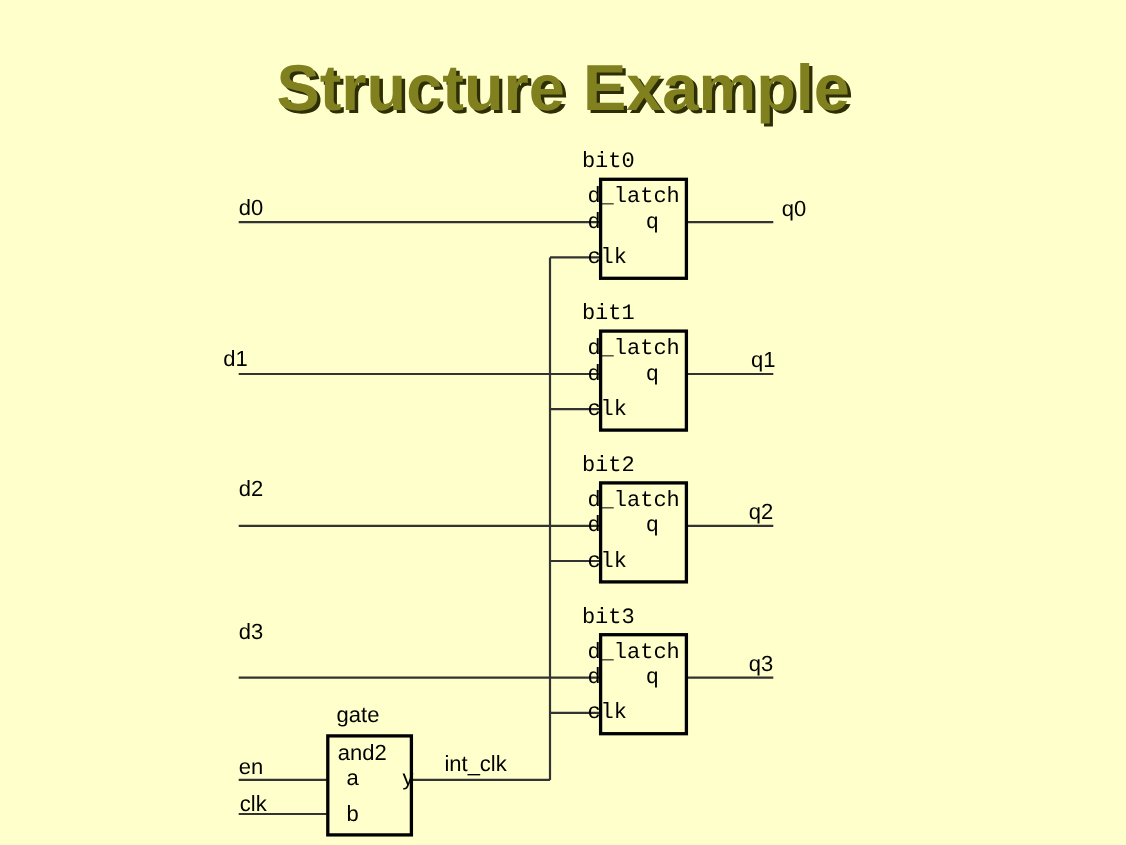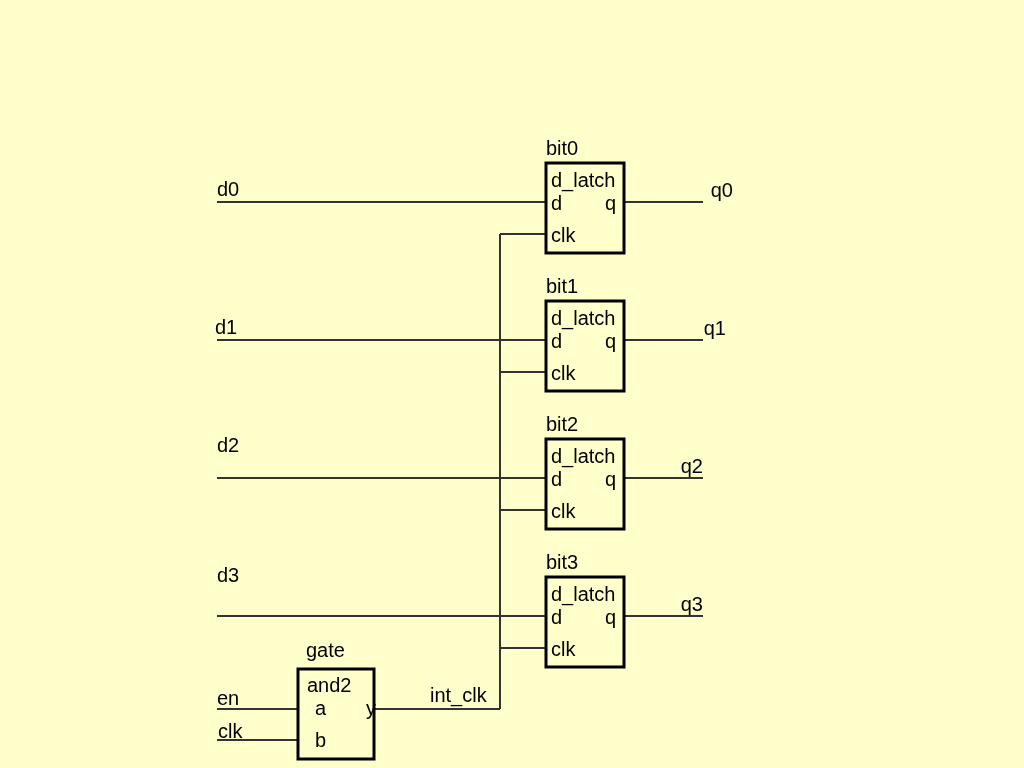--- a/index.html
+++ b/index.html
@@ -19,40 +19,41 @@
     letter-spacing:0;
   }
   svg.wires{position:absolute;left:0;top:0;width:1024px;height:768px;}
   svg .wire{stroke:var(--wire);stroke-width:2;fill:none;}
   svg .box{stroke:var(--border);stroke-width:3;fill:none;}
   .lbl{
     position:absolute;font-size:20px;line-height:1.1;white-space:nowrap;
     color:var(--text);
   }
   .block{position:absolute;}
-  .latch{left:544px;width:80px;height:90px;}
+  .latch{left:527px;width:80px;height:90px;font-family:Liberation Mono, monospace;}
   .gatebk{left:307px;top:669px;width:78px;height:90px;}
   .block .lbl{position:absolute;}
   .inst{top:-26px;left:2px;}
   .comp{top:6px;left:7px;}
   .pd{top:29px;left:7px;}
   .pq{top:29px;right:8px;}
   .pclk{top:61px;left:7px;}
   .ginst{top:-30px;left:-1px;}
   .gcomp{top:5px;left:0;width:100%;text-align:left;}
   .pa{top:28px;left:8px;}
   .py{top:28px;right:9px;}
   .pb{top:60px;left:8px;}
   .qlbl{width:70px;text-align:right;}
 </style>
 </head>
 <body>
 
 <div class="slide">
 
+  <div class="title">Structure Example</div>
 
   <svg class="wires" viewBox="0 0 1024 768">
 
     <line class="wire" x1="217" y1="202" x2="545" y2="202"></line>
     <line class="wire" x1="217" y1="340" x2="545" y2="340"></line>
     <line class="wire" x1="217" y1="478" x2="545" y2="478"></line>
     <line class="wire" x1="217" y1="616" x2="545" y2="616"></line>
 
     <line class="wire" x1="624" y1="202" x2="703" y2="202"></line>
     <line class="wire" x1="624" y1="340" x2="703" y2="340"></line>
@@ -107,26 +108,26 @@
 
   <div class="block gatebk">
     <div class="lbl ginst">gate</div>
     <div class="lbl gcomp">and2</div>
     <div class="lbl pa">a</div>
     <div class="lbl py">y</div>
     <div class="lbl pb">b</div>
   </div>
 
   <div class="lbl" style="left:217px;top:178px">d0</div>
-  <div class="lbl" style="left:215px;top:316px">d1</div>
+  <div class="lbl" style="left:203px;top:316px">d1</div>
   <div class="lbl" style="left:217px;top:434px">d2</div>
   <div class="lbl" style="left:217px;top:564px">d3</div>
 
   <div class="lbl qlbl" style="left:663px;top:179px">q0</div>
-  <div class="lbl qlbl" style="left:656px;top:317px">q1</div>
+  <div class="lbl qlbl" style="left:635px;top:317px">q1</div>
   <div class="lbl qlbl" style="left:633px;top:455px">q2</div>
   <div class="lbl qlbl" style="left:633px;top:593px">q3</div>
 
   <div class="lbl" style="left:217px;top:687px">en</div>
   <div class="lbl" style="left:218px;top:720px">clk</div>
-  <div class="lbl" style="left:430px;top:684px">int_clk</div>
+  <div class="lbl" style="left:404px;top:684px">int_clk</div>
 
 </div>
 
 </body></html>

